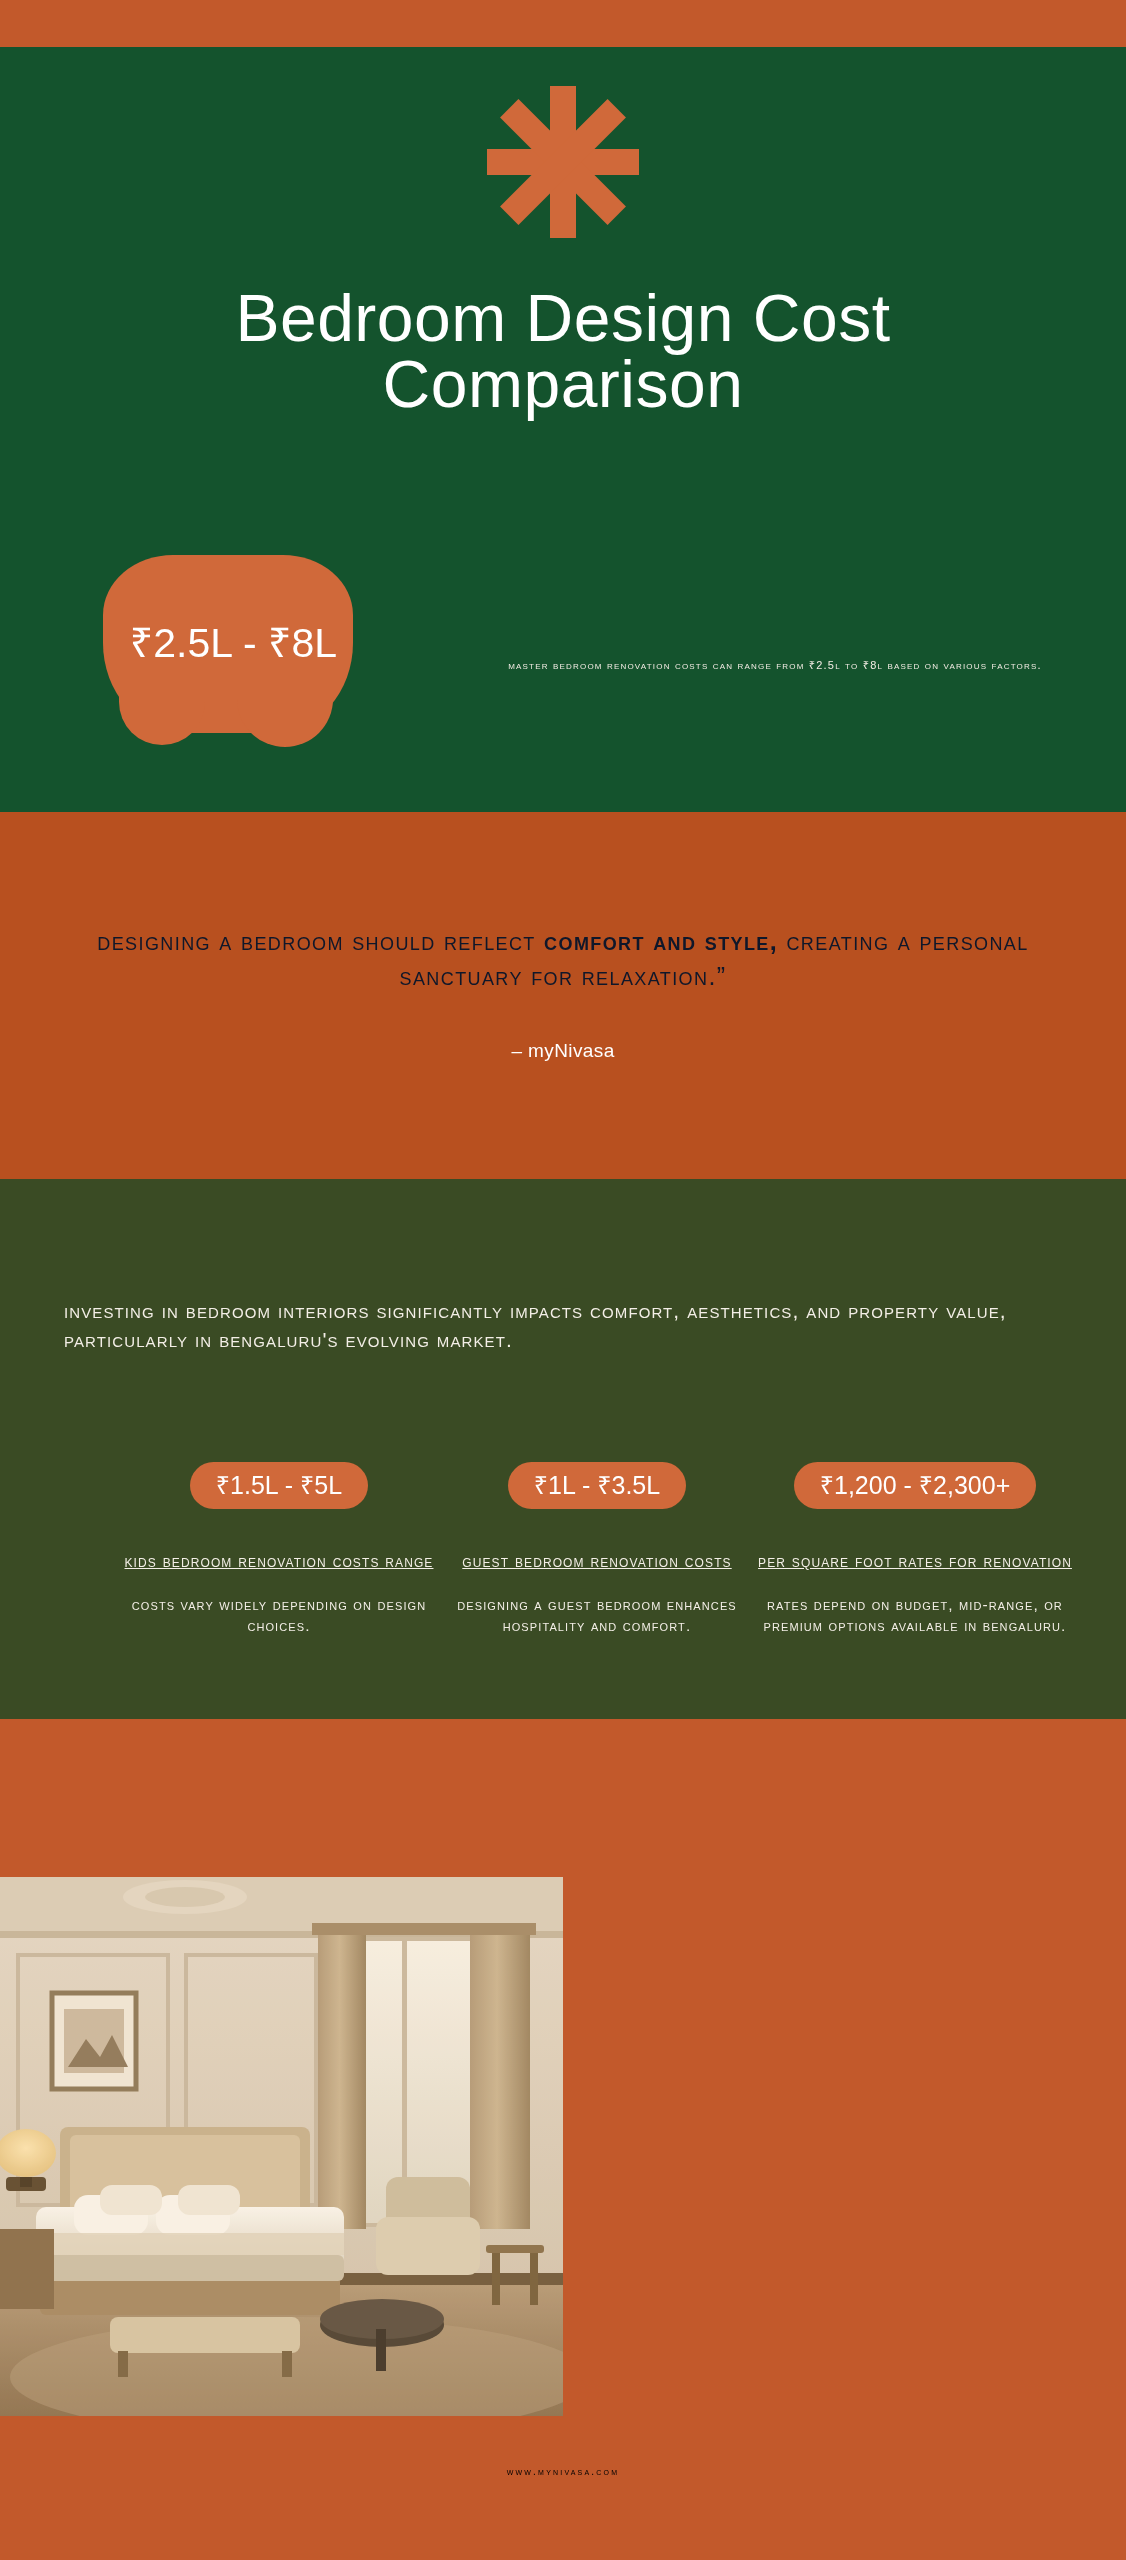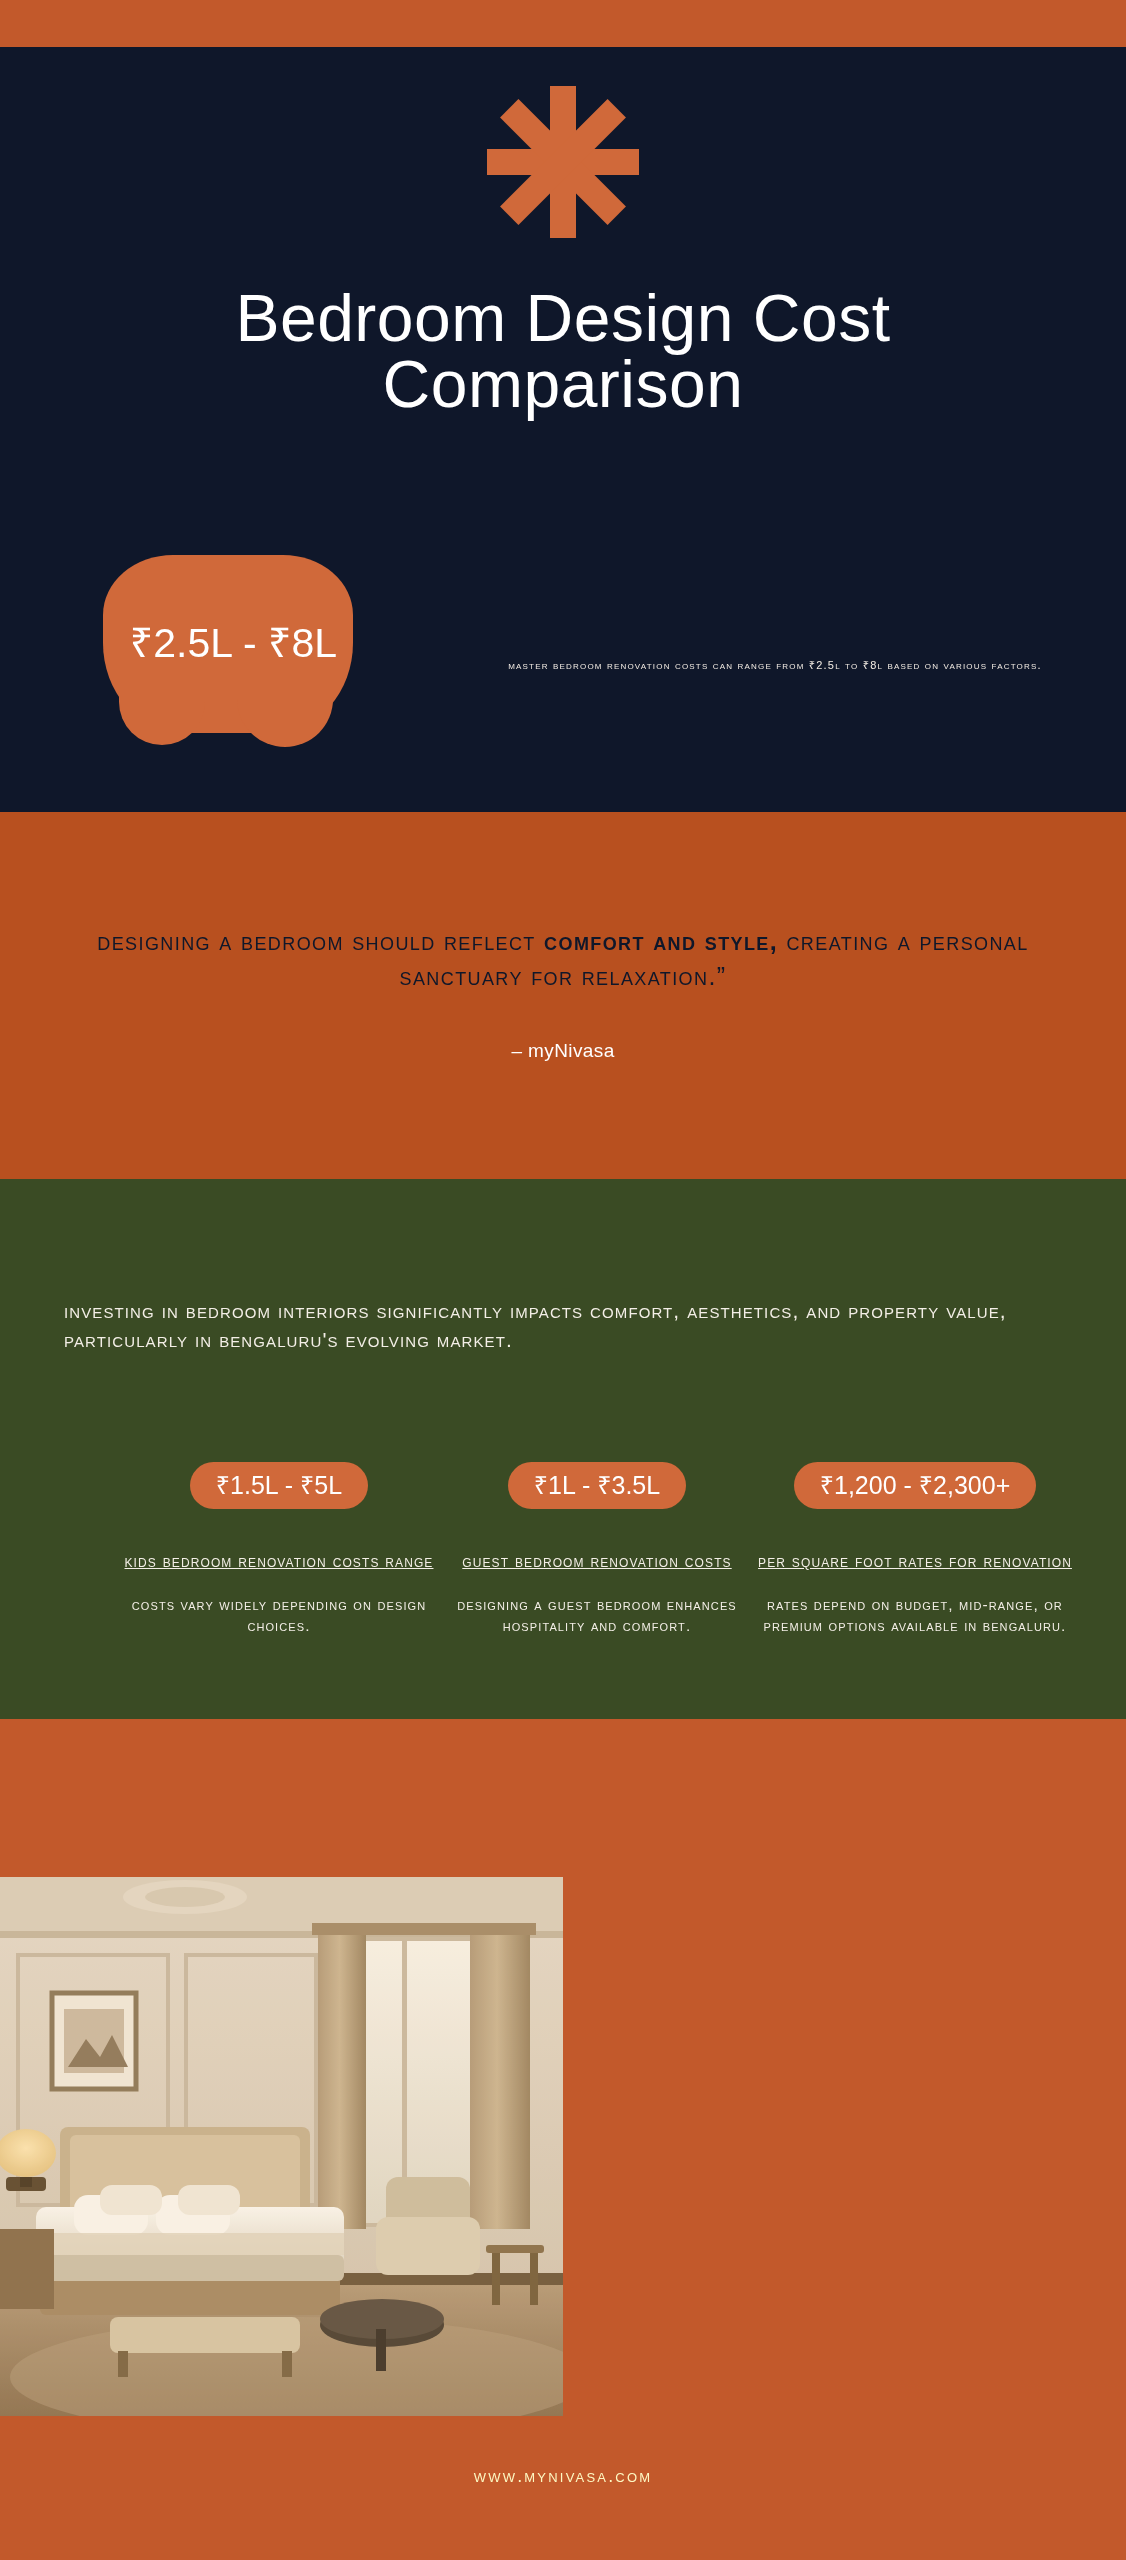--- a/index.html
+++ b/index.html
@@ -23,21 +23,21 @@
     background: #c2592b;
   }
 
   
   .hero {
     position: absolute;
     left: 0;
     top: 47px;
     width: 1126px;
     height: 765px;
-    background: #0f172a;
+    background: #14532d;
     text-align: center;
   }
   .asterisk-wrap {
     position: absolute;
     left: 0; right: 0;
     top: 40px;
     height: 150px;
     display: flex;
     align-items: center;
     justify-content: center;
@@ -263,22 +263,22 @@
     top: 2416px;
     width: 1126px;
     height: 144px;
     background: #c2592b;
   }
   .footer-url {
     position: absolute;
     left: 0; right: 0;
     top: 50px;
     text-align: center;
-    color: #fef9c3;
-    font-size: 18px;
+    color: #000000;
+    font-size: 10px;
     letter-spacing: 2.2px;
     font-variant: small-caps;
     text-transform: lowercase;
   }
 
   
   .photo svg { display: block; width: 563px; height: 539px; }
 </style>
 </head>
 <body>

